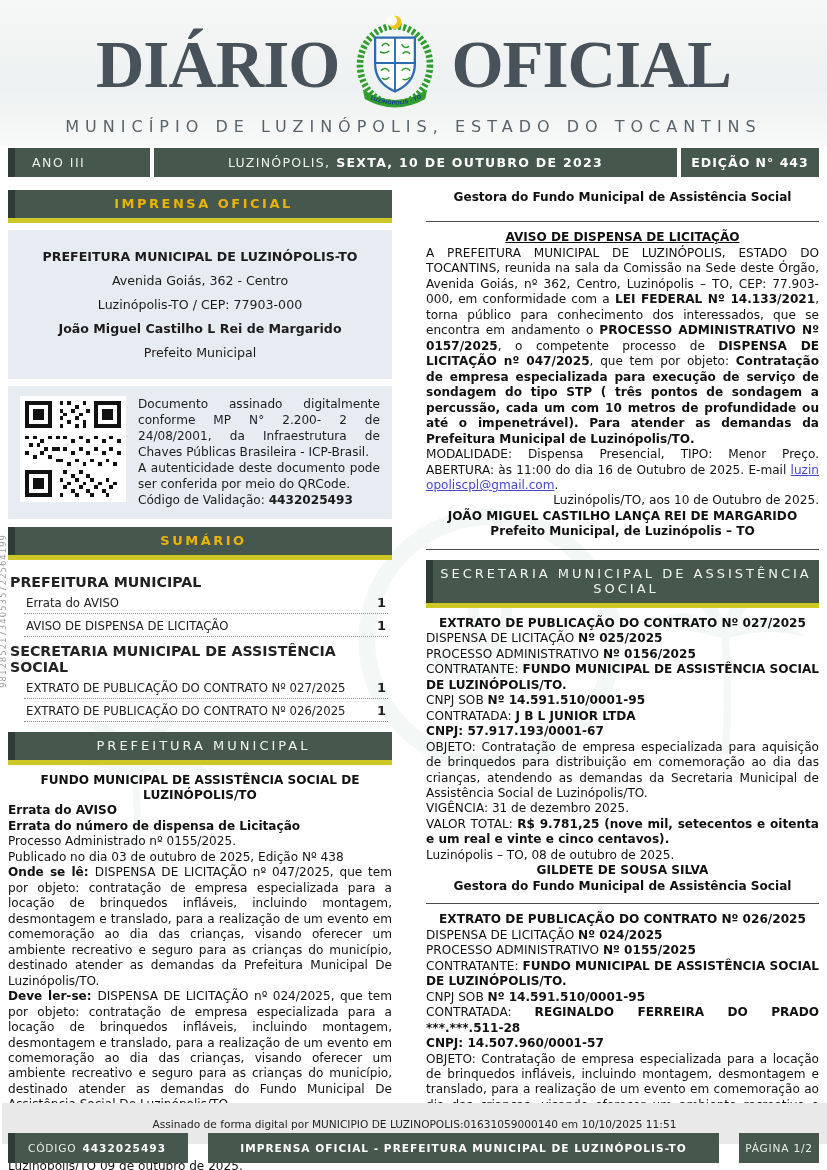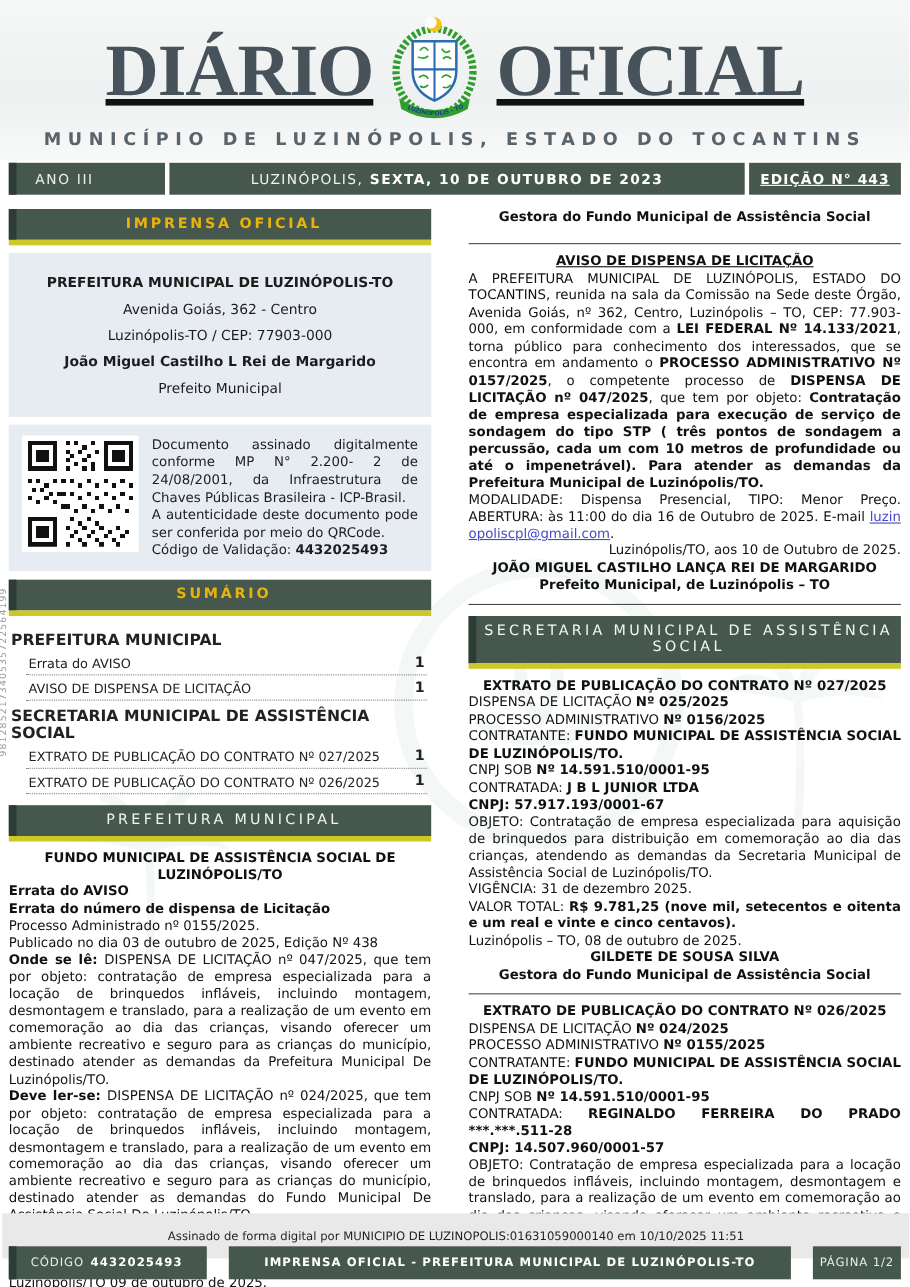--- a/index.html
+++ b/index.html
@@ -1,33 +1,33 @@
 <!DOCTYPE html>
 <html lang="pt-BR"><head>
 <meta charset="utf-8">
 <style>
   html,body{margin:0;padding:0;background:#fff;}
   .page{position:relative;width:827px;height:1170px;background:#fff;overflow:hidden;
         font-family:"DejaVu Sans","Liberation Sans",sans-serif;color:#111;}
   
   .header{position:absolute;top:0;left:0;right:0;height:146px;
           background:linear-gradient(180deg,#f6f7f7 0%,#eef1f1 60%,#f8f9f9 100%);}
-  .masthead{display:flex;align-items:center;justify-content:center;gap:6px;padding-top:12px;text-decoration:underline;}
+  .masthead{display:flex;align-items:center;justify-content:center;gap:6px;padding-top:12px;}
   .gazette-title{font-family:"Liberation Serif","DejaVu Serif",serif;font-weight:bold;
                  font-size:67px;line-height:1;color:#48525a;letter-spacing:-1px;}
   .emblem{width:96px;height:104px;margin:0 2px;}
-  .subtitle{text-align:center;font-size:16px;letter-spacing:6px;color:#59636a;margin-top:1px;font-weight:700;}
+  .subtitle{text-align:center;font-size:16px;letter-spacing:6px;color:#59636a;margin-top:1px;font-weight:400;}
   
   .datebar{position:absolute;top:148px;left:8px;right:8px;height:29px;display:flex;gap:4px;}
   .seg{background:#46584e;color:#fff;display:flex;align-items:center;font-size:12.5px;}
   .seg-accent{border-left:7px solid #2d3c34;}
   .seg-ano{width:118px;padding-left:17px;letter-spacing:1.5px;color:#e9efec;}
   .seg-mid{flex:1;justify-content:center;letter-spacing:1.3px;color:#eef3f0;}
   .seg-mid b{color:#fff;margin-left:6px;letter-spacing:1.3px;}
-  .seg-ed{width:138px;justify-content:center;font-weight:bold;letter-spacing:1px;text-decoration:underline;}
+  .seg-ed{width:138px;justify-content:center;font-weight:bold;letter-spacing:1px;}
   
   .col-left{position:absolute;left:8px;top:190px;width:384px;}
   .col-right{position:absolute;left:426px;top:190px;width:393px;}
   
   .bar{background:#46584e;color:#f2f5f3;text-align:center;letter-spacing:3px;
        font-size:13px;padding:6px 0 7px;border-left:7px solid #2d3c34;}
   .bar.bold{font-weight:bold;color:#eab308;letter-spacing:2.5px;}
   .stripe{height:5px;background:#cdc728;}
   
   .panel{background:#e7ecf2;padding:10px 12px;margin-top:7px;}

